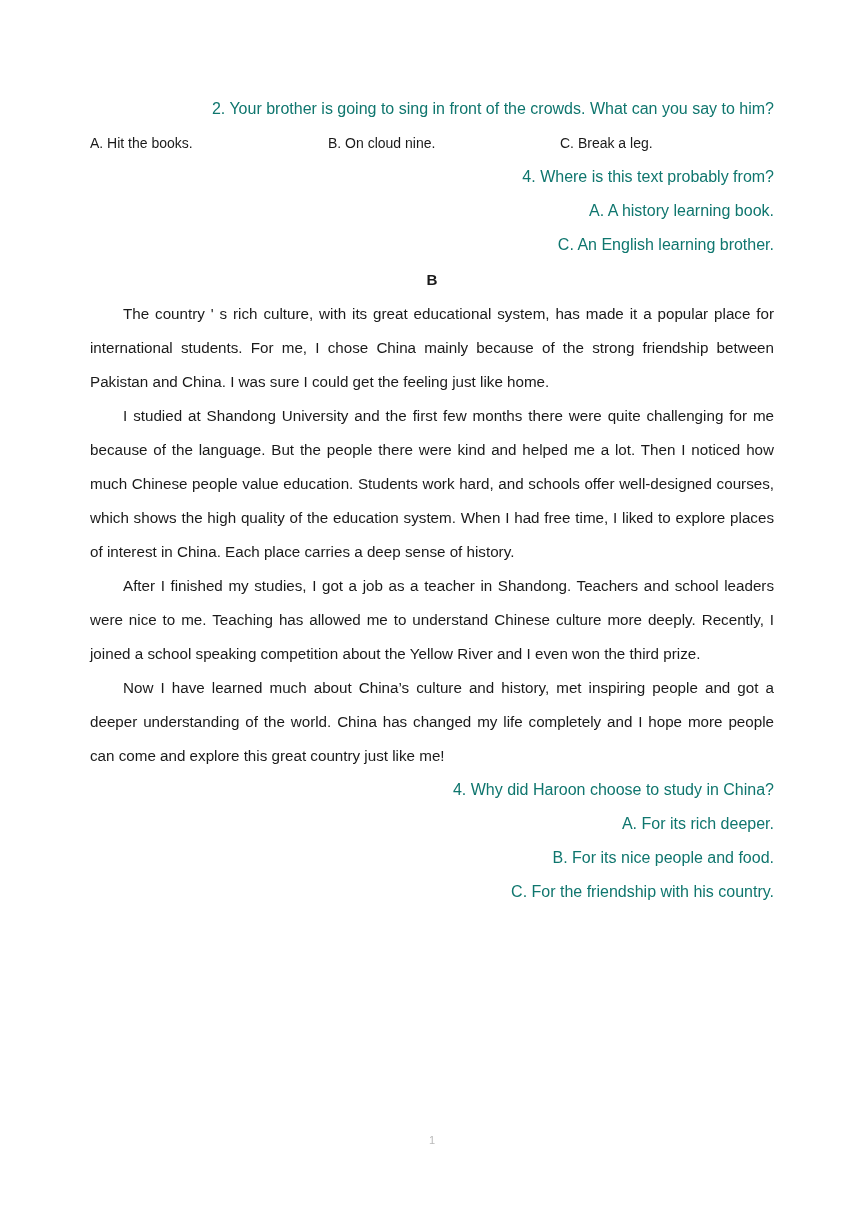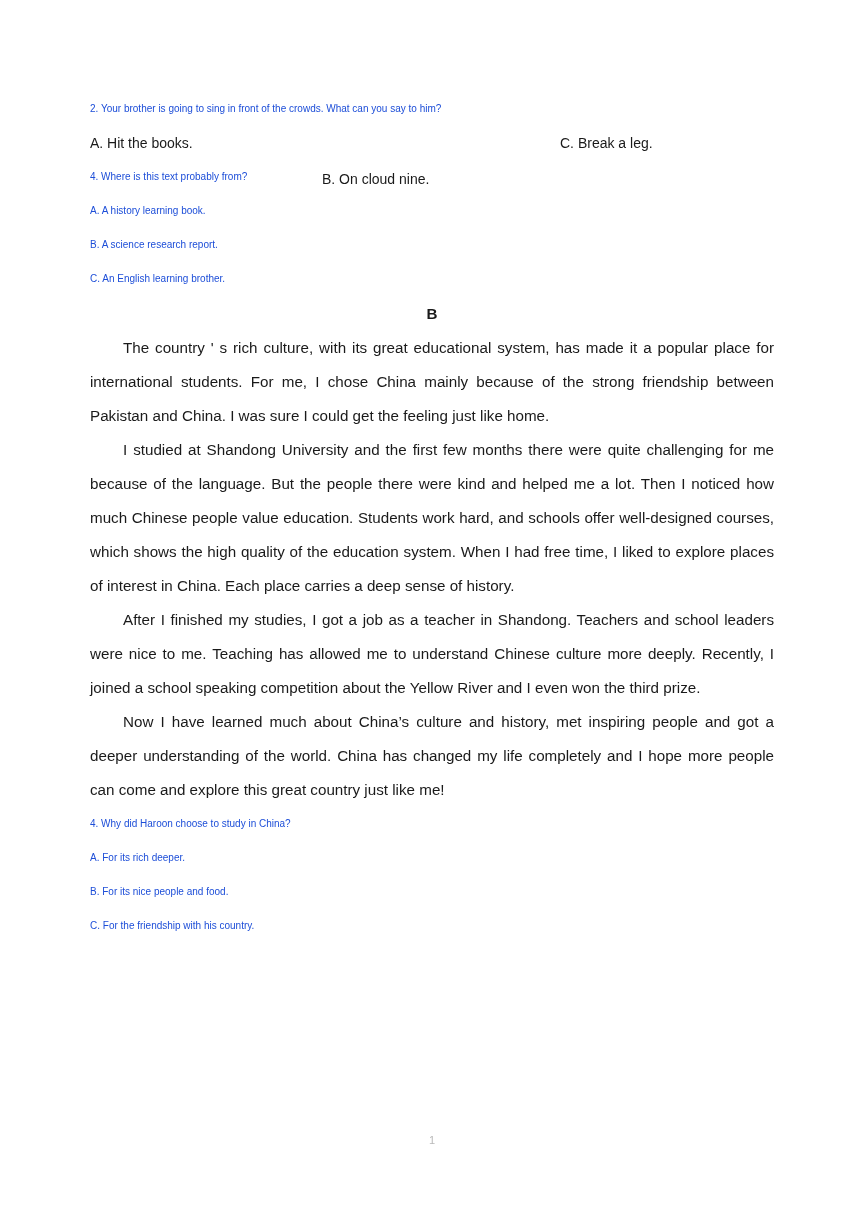--- a/index.html
+++ b/index.html
@@ -26,36 +26,36 @@
 
   .content {
     position: absolute;
     left: 90px;
     top: 92px;
     width: 684px;
   }
 
   
   .qline {
-    font-size: 10px;
+    font-size: 16px;
     line-height: 34px;
-    text-align: left;
+    text-align: right;
     white-space: pre-wrap;
-    color: #1d4ed8;
+    color: #0f766e;
   }
 
   
   .opt-row {
     position: relative;
     height: 34px;
     font-size: 14px;
     line-height: 34px;
   }
   .opt-row .opt-a { position: absolute; left: 0px;   top: 0; }
-  .opt-row .opt-b { position: absolute; left: 232px; top: 0; margin-top: 36px; }
+  .opt-row .opt-b { position: absolute; left: 238px; top: 0; }
   .opt-row .opt-c { position: absolute; left: 470px; top: 0; }
 
   
   .section-letter {
     text-align: center;
     font-size: 15.2px;
     font-weight: bold;
     line-height: 34px;
     margin-top: 1px;
   }
@@ -93,21 +93,20 @@
     <div class="qline">2. Your brother is going to sing in front of the crowds. What can you say to him?</div>
 
     <div class="opt-row">
       <span class="opt-a">A. Hit the books.</span>
       <span class="opt-b">B. On cloud nine.</span>
       <span class="opt-c">C. Break a leg.</span>
     </div>
 
     <div class="qline">4. Where is this text probably from?</div>
     <div class="qline">A. A history learning book.</div>
-    <div class="qline">B. A science research report.</div>
     <div class="qline">C. An English learning brother.</div>
 
     <div class="section-letter">B</div>
 
     <p class="para">The country ' s rich culture, with its great educational system, has made it a popular place for international students. For me, I chose China mainly because of the strong friendship between Pakistan and China. I was sure I could get the feeling just like home.</p>
     <p class="para">I studied at Shandong University and the first few months there were quite challenging for me because of the language. But the people there were kind and helped me a lot. Then I noticed how much Chinese people value education. Students work hard, and schools offer well-designed courses, which shows the high quality of the education system. When I had free time, I liked to explore places of interest in China. Each place carries a deep sense of history.</p>
     <p class="para">After I finished my studies, I got a job as a teacher in Shandong. Teachers and school leaders were nice to me. Teaching has allowed me to understand Chinese culture more deeply. Recently, I joined a school speaking competition about the Yellow River and I even won the third prize.</p>
     <p class="para">Now I have learned much about China’s culture and history, met inspiring people and got a deeper understanding of the world. China has changed my life completely and I hope more people can come and explore this great country just like me!</p>
 
     <div class="qline">4. Why did Haroon choose to study in China?</div>

